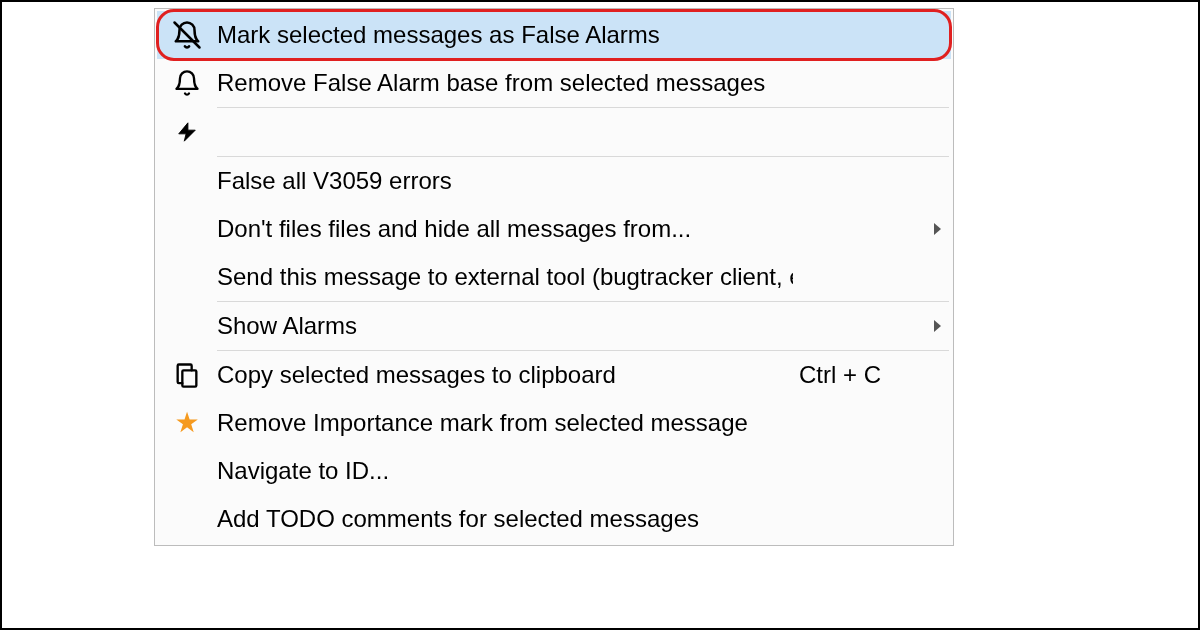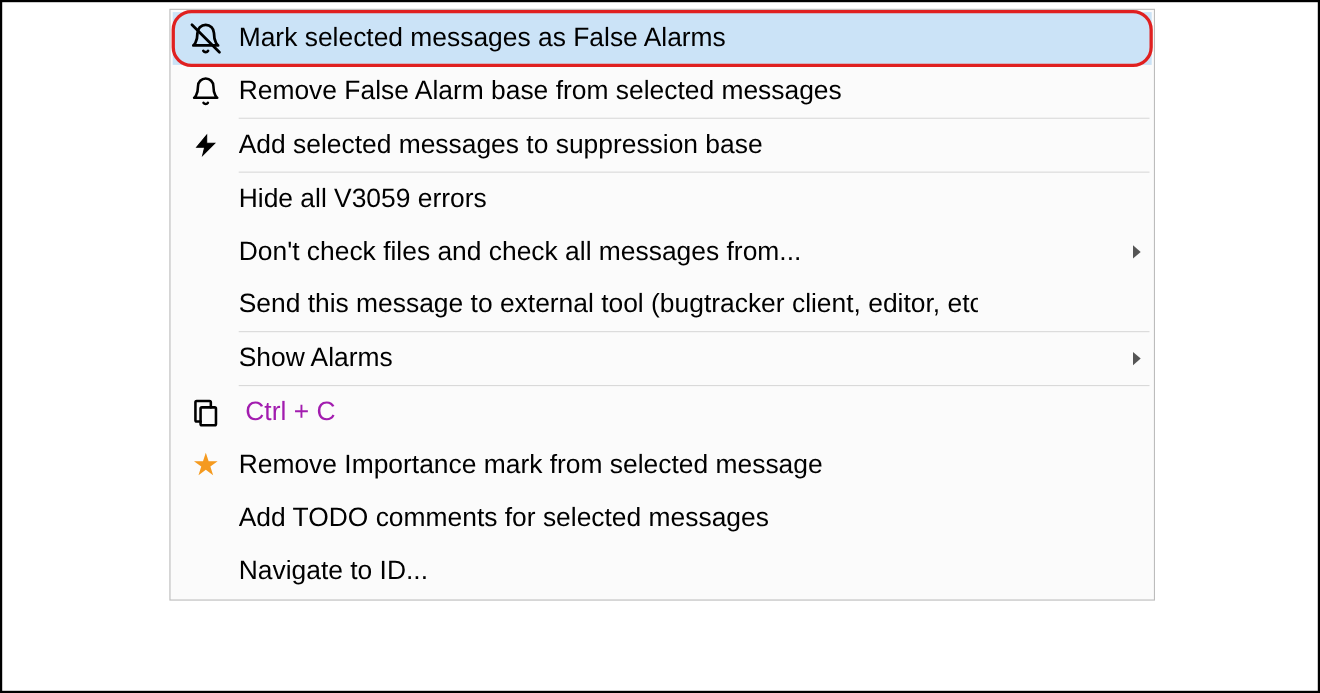--- a/index.html
+++ b/index.html
@@ -14,21 +14,21 @@
   }
   .outer {
     width: 1200px; height: 630px;
     border: 2px solid #000;
     position: relative;
     background: #fff;
   }
   .menu {
     position: absolute;
     left: 152px; top: 6px;
-    width: 896px;
+    width: 800px;
     border: 1px solid #bcbcbc;
     background: #fbfbfb;
     padding: 2px;
   }
   .item {
     display: flex;
     align-items: center;
     height: 48px;
     position: relative;
   }
@@ -51,21 +51,21 @@
   }
   .label {
     flex: 1 1 auto;
     white-space: nowrap;
     overflow: hidden;
     padding-right: 8px;
   }
   .shortcut {
     width: 130px;
     text-align: left;
-    color: #a21caf;
+    color: #000000;
     padding-left: 6px;
     flex-shrink: 0;
   }
   .arrow-cell {
     width: 28px;
     display: flex;
     align-items: center;
     justify-content: center;
     flex-shrink: 0;
   }
@@ -121,37 +121,36 @@
     </div>
 
     <div class="sep"></div>
 
     <div class="item">
       <div class="icon-cell">
         <svg width="22" height="28" viewBox="0 0 24 24" fill="#000" stroke="#000" stroke-width="1">
           <polygon points="13 2 3 14 11 14 9 22 21 10 13 10 13 2"></polygon>
         </svg>
       </div>
-      <div class="label">Add selected messages to suppression base</div>
-      <div class="shortcut"></div>
-      <div class="arrow-cell"></div>
-    </div>
-
-    <div class="sep"></div>
-
-    <div class="item">
-      <div class="icon-cell"></div>
-      <div class="label">Hide all V3059 errors</div>
-      <div class="shortcut"></div>
-      <div class="arrow-cell"></div>
-    </div>
-
-    <div class="item">
-      <div class="icon-cell"></div>
-      <div class="label">Don't check files and check all messages from...</div>
+      <div class="shortcut"></div>
+      <div class="arrow-cell"></div>
+    </div>
+
+    <div class="sep"></div>
+
+    <div class="item">
+      <div class="icon-cell"></div>
+      <div class="label">False all V3059 errors</div>
+      <div class="shortcut"></div>
+      <div class="arrow-cell"></div>
+    </div>
+
+    <div class="item">
+      <div class="icon-cell"></div>
+      <div class="label">Don't files files and hide all messages from...</div>
       <div class="shortcut"></div>
       <div class="arrow-cell">
         <div class="submenu-arrow"></div>
       </div>
     </div>
 
     <div class="item">
       <div class="icon-cell"></div>
       <div class="label">Send this message to external tool (bugtracker client, editor, etc.)</div>
       <div class="shortcut"></div>
@@ -171,41 +170,42 @@
 
     <div class="sep"></div>
 
     <div class="item">
       <div class="icon-cell">
         <svg width="28" height="28" viewBox="0 0 24 24" fill="none" stroke="#000" stroke-width="2" stroke-linecap="round" stroke-linejoin="round">
           <rect x="8" y="8" width="12" height="14" rx="1"></rect>
           <path d="M16 8V4a1 1 0 0 0-1-1H5a1 1 0 0 0-1 1v14a1 1 0 0 0 1 1h3"></path>
         </svg>
       </div>
+      <div class="label">Copy selected messages to clipboard</div>
       <div class="shortcut">Ctrl + C</div>
       <div class="arrow-cell"></div>
     </div>
 
     <div class="item">
       <div class="icon-cell">
         <span class="star">★</span>
       </div>
       <div class="label">Remove Importance mark from selected message</div>
       <div class="shortcut"></div>
       <div class="arrow-cell"></div>
     </div>
 
     <div class="item">
       <div class="icon-cell"></div>
+      <div class="label">Navigate to ID...</div>
+      <div class="shortcut"></div>
+      <div class="arrow-cell"></div>
+    </div>
+
+    <div class="item">
+      <div class="icon-cell"></div>
       <div class="label">Add TODO comments for selected messages</div>
-      <div class="shortcut"></div>
-      <div class="arrow-cell"></div>
-    </div>
-
-    <div class="item">
-      <div class="icon-cell"></div>
-      <div class="label">Navigate to ID...</div>
       <div class="shortcut"></div>
       <div class="arrow-cell"></div>
     </div>
 
   </div>
 </div>
 
 </body></html>

